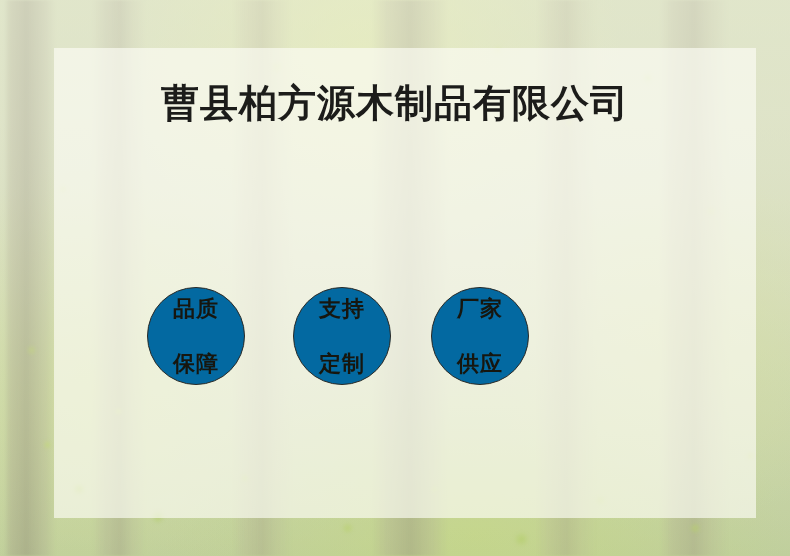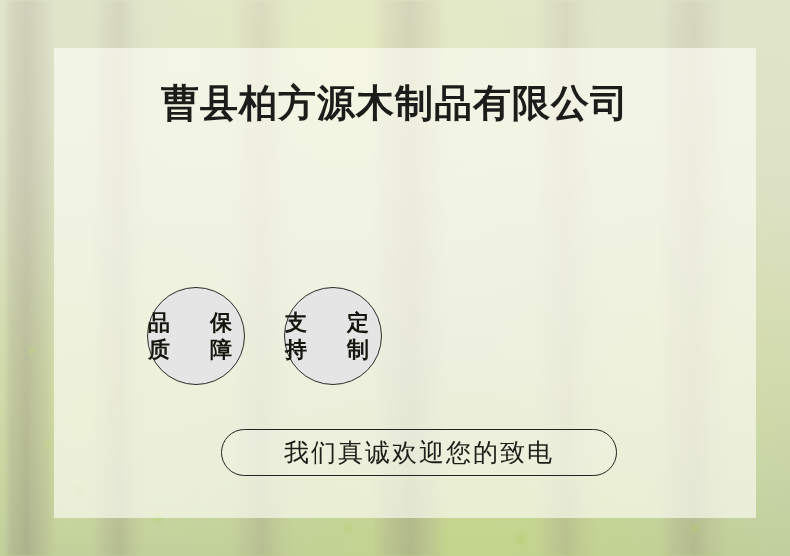--- a/index.html
+++ b/index.html
@@ -155,36 +155,36 @@
     top: 287px;
     width: 540px;
     height: 100px;
   }
   .badge {
     position: absolute;
     top: 0;
     width: 98px;
     height: 98px;
     border-radius: 50%;
-    background: #e5e5e5;
+    background: #0369a1;
     border: 1.6px solid #2a2a26;
     box-sizing: border-box;
     display: flex;
-    flex-direction: row;
+    flex-direction: column;
     align-items: center;
     justify-content: center;
     font-size: 22px;
     font-weight: bold;
     color: #16160f;
     line-height: 27px;
     letter-spacing: 1px;
     gap: 28px;
   }
   .badge-0 { left: 7px; }
-  .badge-1 { left: 144px; }
+  .badge-1 { left: 153px; }
   .badge-2 { left: 291px; }
   .badge-3 { left: 431px; }
 
   
   #cta-button {
     position: absolute;
     left: 221px;
     top: 429px;
     width: 396px;
     height: 47px;
@@ -220,19 +220,22 @@
     <div class="badge badge-0">
       <span>品质</span>
       <span>保障</span>
     </div>
 
     <div class="badge badge-1">
       <span>支持</span>
       <span>定制</span>
     </div>
 
+    <div class="badge badge-2">
+      <span>厂家</span>
+      <span>供应</span>
+    </div>
 
 
   </div>
 
-  <div id="cta-button">我们真诚欢迎您的致电</div>
 
 </div>
 
 </body></html>

